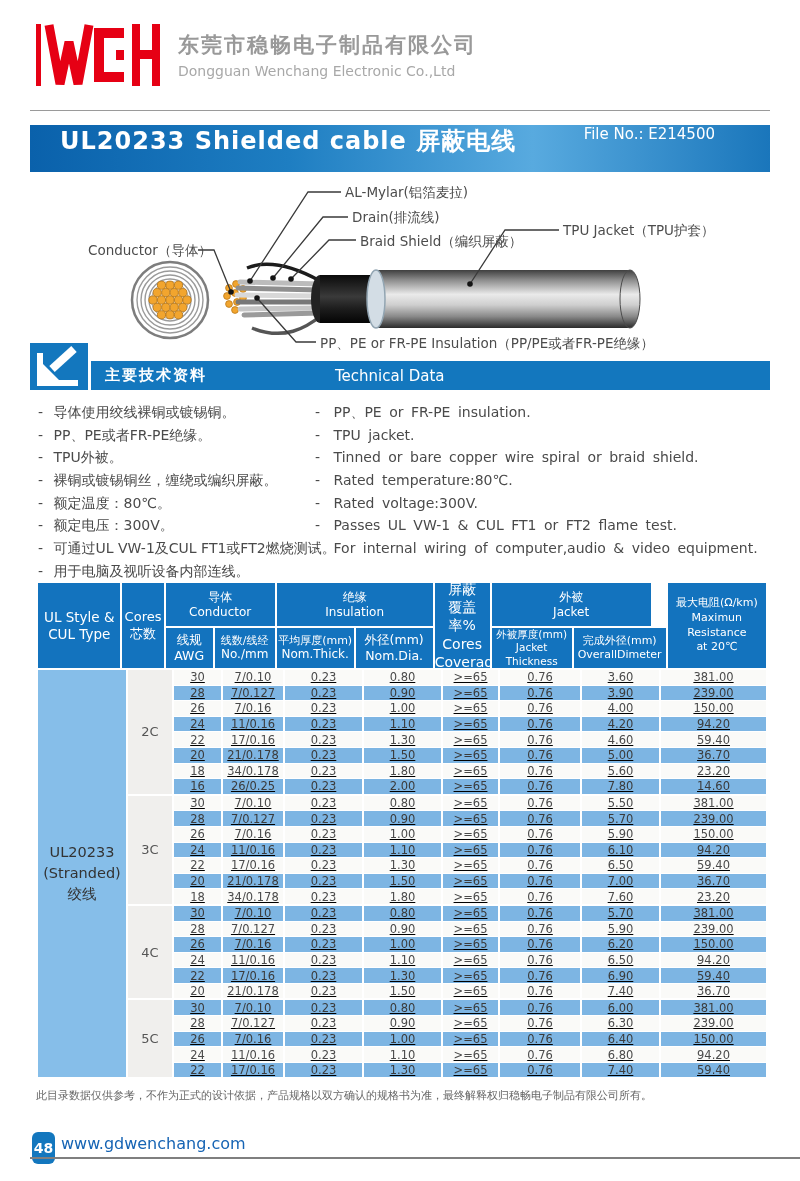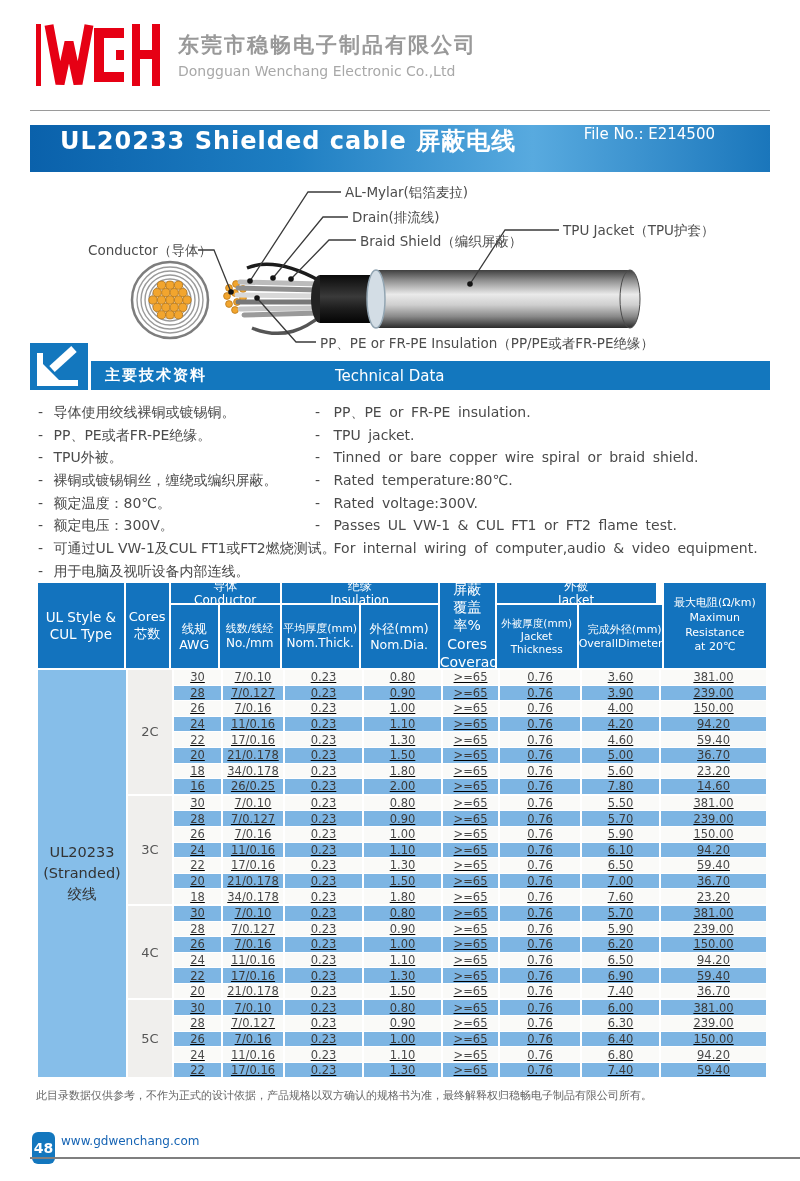--- a/index.html
+++ b/index.html
@@ -37,32 +37,32 @@
   .features-cn{left:38px;width:272px;}
   .features-en{left:315px;width:455px;word-spacing:3px;}
   .bullet{height:22.7px;line-height:22.7px;white-space:nowrap;}
   .bullet::before{content:"- ";margin-right:6px;color:#4a4a4a;}
 
   
   .tbl{position:absolute;left:38px;top:583px;width:728px;font-size:12px;}
   .thead{display:flex;gap:2px;height:85px;color:#fff;text-align:center;}
   .hc{background:#1373be;display:flex;flex-direction:column;justify-content:center;line-height:1.25;}
   .hgroup{display:flex;flex-direction:column;gap:2px;}
-  .hgroup .gtop{background:#1373be;height:20px;display:flex;flex-direction:column;justify-content:center;line-height:1.2;}
+  .hgroup .gtop{background:#1373be;height:43px;display:flex;flex-direction:column;justify-content:center;line-height:1.2;}
   .hgroup .gbot{display:flex;gap:2px;flex:1;}
   .hgroup .gbot .hc{flex:none;}
   .w-ul{width:88px;font-size:13.5px;}
   .w-cores{width:44px;font-size:13px;}
   .w-awg{width:47px;font-size:12.5px;}
   .w-no{width:60px;font-size:12px;}
   .w-thick{width:77px;font-size:12px;}
   .w-dia{width:77px;font-size:12.5px;}
   .w-shield{width:55px;font-size:14px;line-height:1.3;}
   .w-jt{width:80px;font-size:10.5px;}
-  .w-od{width:83px;font-size:11px;text-align:right;}
+  .w-od{width:92px;font-size:11px;}
   .w-res{width:105px;font-size:11px;line-height:1.35;}
   .hsmall{font-size:11px;}
   .tbody{display:flex;gap:2px;margin-top:2px;}
   .ul-label{width:88px;background:#86bee9;display:flex;flex-direction:column;justify-content:center;
     text-align:center;color:#333;font-size:14.5px;line-height:1.45;}
   .tgroups{display:flex;flex-direction:column;gap:2px;flex:1;}
   .tsec{display:flex;gap:2px;}
   .cores-cell{width:44px;background:#f0efed;display:flex;align-items:center;justify-content:center;
     color:#555;font-size:13px;}
   .trows{display:flex;flex-direction:column;gap:1px;flex:1;}
@@ -70,21 +70,21 @@
   .trow .tc{display:flex;align-items:center;justify-content:center;color:#4a4a4a;
     font-size:11.5px;background:#fafaf8;}
   .trow.alt .tc{background:#7db5e3;color:#3b3b3b;}
   .c0{width:47px;}.c1{width:60px;}.c2{width:77px;}.c3{width:77px;}
   .c4{width:55px;}.c5{width:80px;}.c6{width:77px;}.c7{width:105px;}
 
   
   .footnote{position:absolute;left:36px;top:1088px;font-size:11px;color:#666;}
   .page-badge{position:absolute;left:32px;top:1132px;width:23px;height:32px;background:#1377be;
     color:#fff;font-size:14px;font-weight:bold;display:flex;align-items:center;justify-content:center;border-radius:6px;}
-  .site-url{position:absolute;left:61px;top:1134px;font-size:12px;color:#1664b4;text-decoration:none;}
+  .site-url{position:absolute;left:61px;top:1134px;font-size:16px;color:#1664b4;text-decoration:none;}
   .foot-rule{position:absolute;left:30px;top:1157px;width:770px;height:2px;background:#7f7f7f;}
 </style>
 </head>
 <body>
 
 <div class="page">
 
   <div class="brand">
     <svg class="logo-svg" width="128" height="62" viewBox="0 0 128 62">
       <rect x="0" y="0" width="5" height="62" fill="#e60014"></rect>

